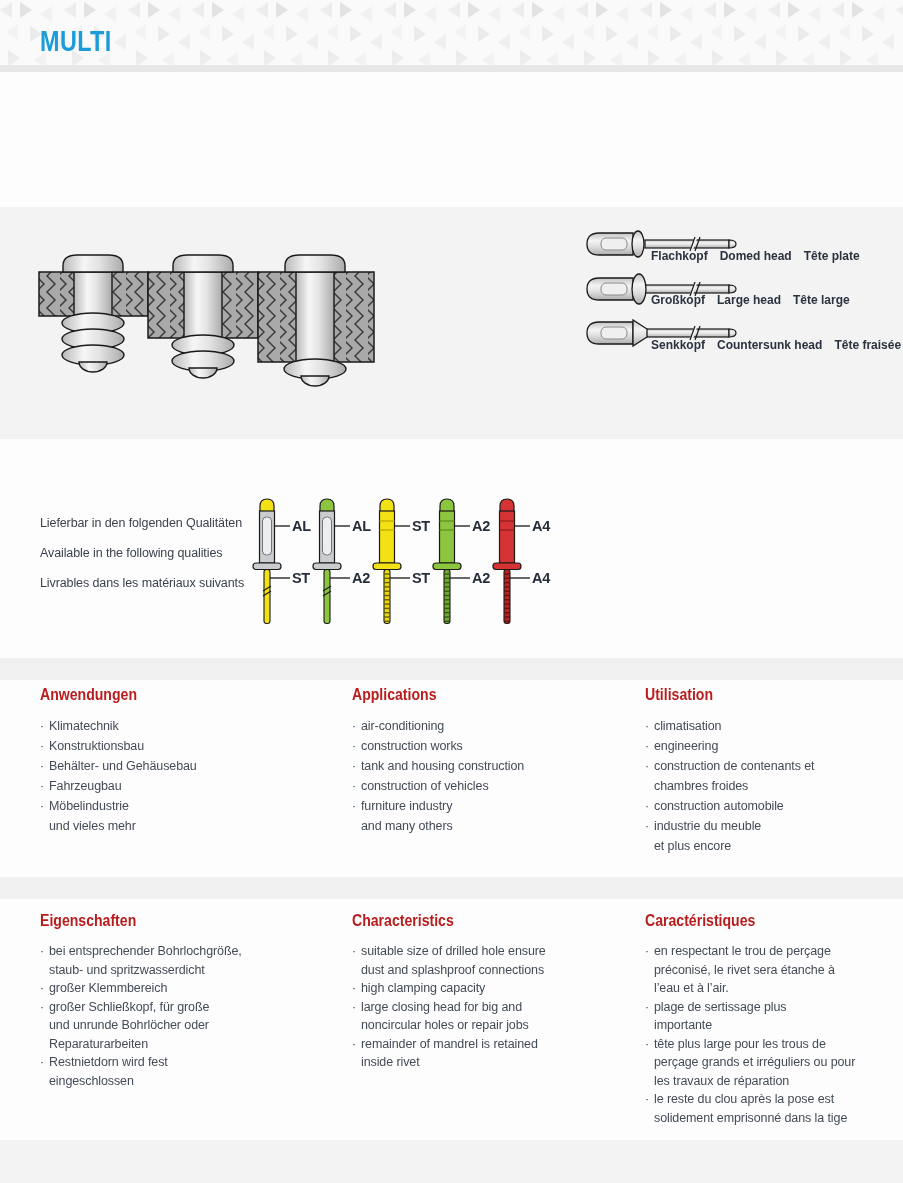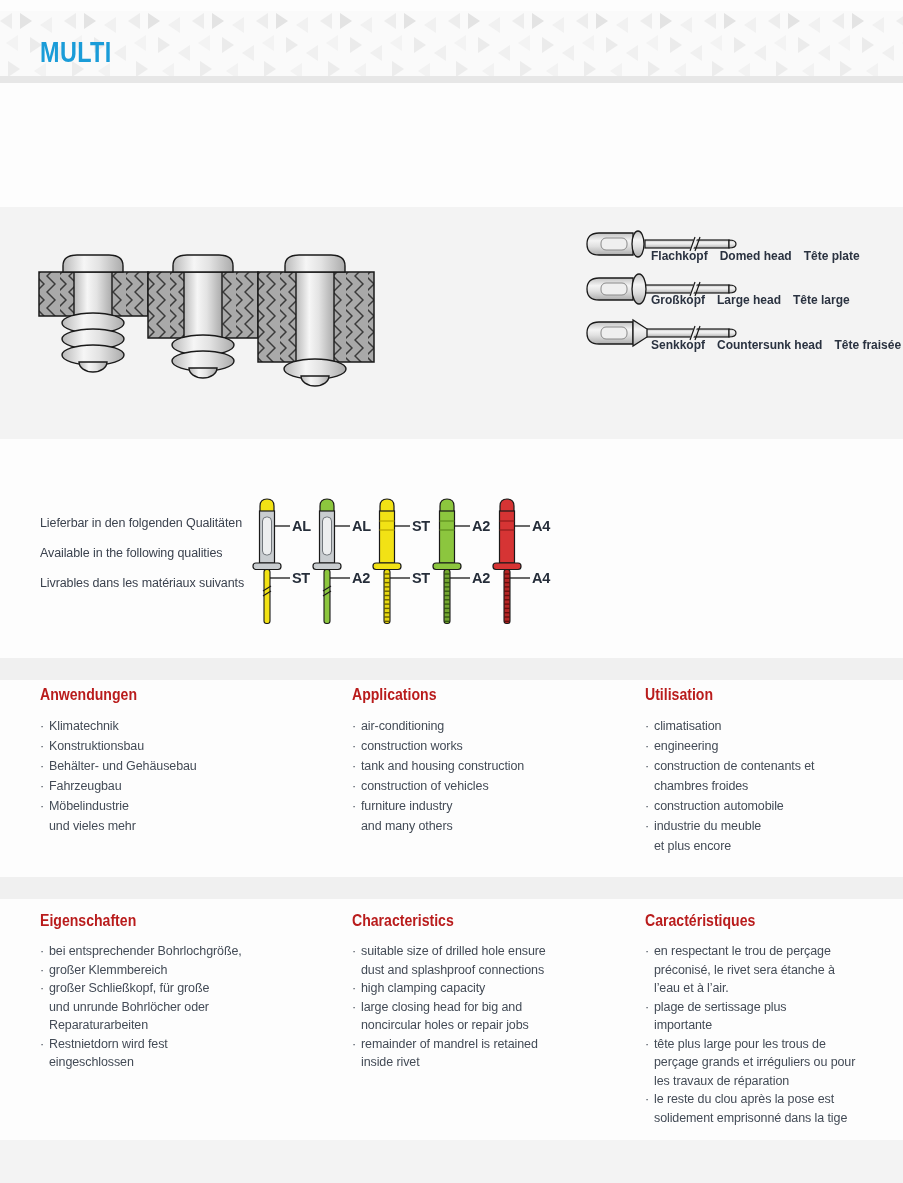--- a/index.html
+++ b/index.html
@@ -3,21 +3,21 @@
 <meta charset="utf-8">
 <style>
   html,body{margin:0;padding:0;}
   body{font-family:"Liberation Sans",sans-serif;background:#ffffff;}
   .page{position:relative;width:903px;height:1183px;background:#fdfdfd;overflow:hidden;
         color:#3a424f;}
   .abs{position:absolute;}
   .cd{display:inline-block;transform:scaleX(.88);transform-origin:0 0;white-space:nowrap;}
 
   
-  .hdr{position:absolute;top:11px;left:0;width:903px;height:72px;}
+  .hdr{position:absolute;top:0;left:0;width:903px;height:72px;}
   .page-title{position:absolute;top:24px;left:40px;margin:0;font-size:30px;font-weight:bold;
               color:#1A9CD8;letter-spacing:.5px;transform:scaleX(.78);transform-origin:0 0;
               white-space:nowrap;}
 
   
   .subtitles{position:absolute;top:97px;left:40px;}
   .subtitles div{font-size:16.5px;font-weight:bold;color:#3a424f;line-height:28px;letter-spacing:.2px;}
 
   
   .illus{position:absolute;top:207px;left:0;width:903px;height:232px;background:#f3f3f3;}
@@ -408,20 +408,24 @@
   <div class="cols row2" style="top:912px;">
     <div class="col" style="left:40px;">
       <h2 class="col-title"><span class="cd">Eigenschaften</span></h2>
       <div class="col-list">
 
           <div class="li">
             <span class="b">·</span>
             <span class="t">bei entsprechender Bohrlochgröße,</span>
           </div>
 
+          <div class="li">
+            <span class="b"></span>
+            <span class="t">staub- und spritzwasserdicht</span>
+          </div>
 
           <div class="li">
             <span class="b">·</span>
             <span class="t">großer Klemmbereich</span>
           </div>
 
           <div class="li">
             <span class="b">·</span>
             <span class="t">großer Schließkopf, für große</span>
           </div>

